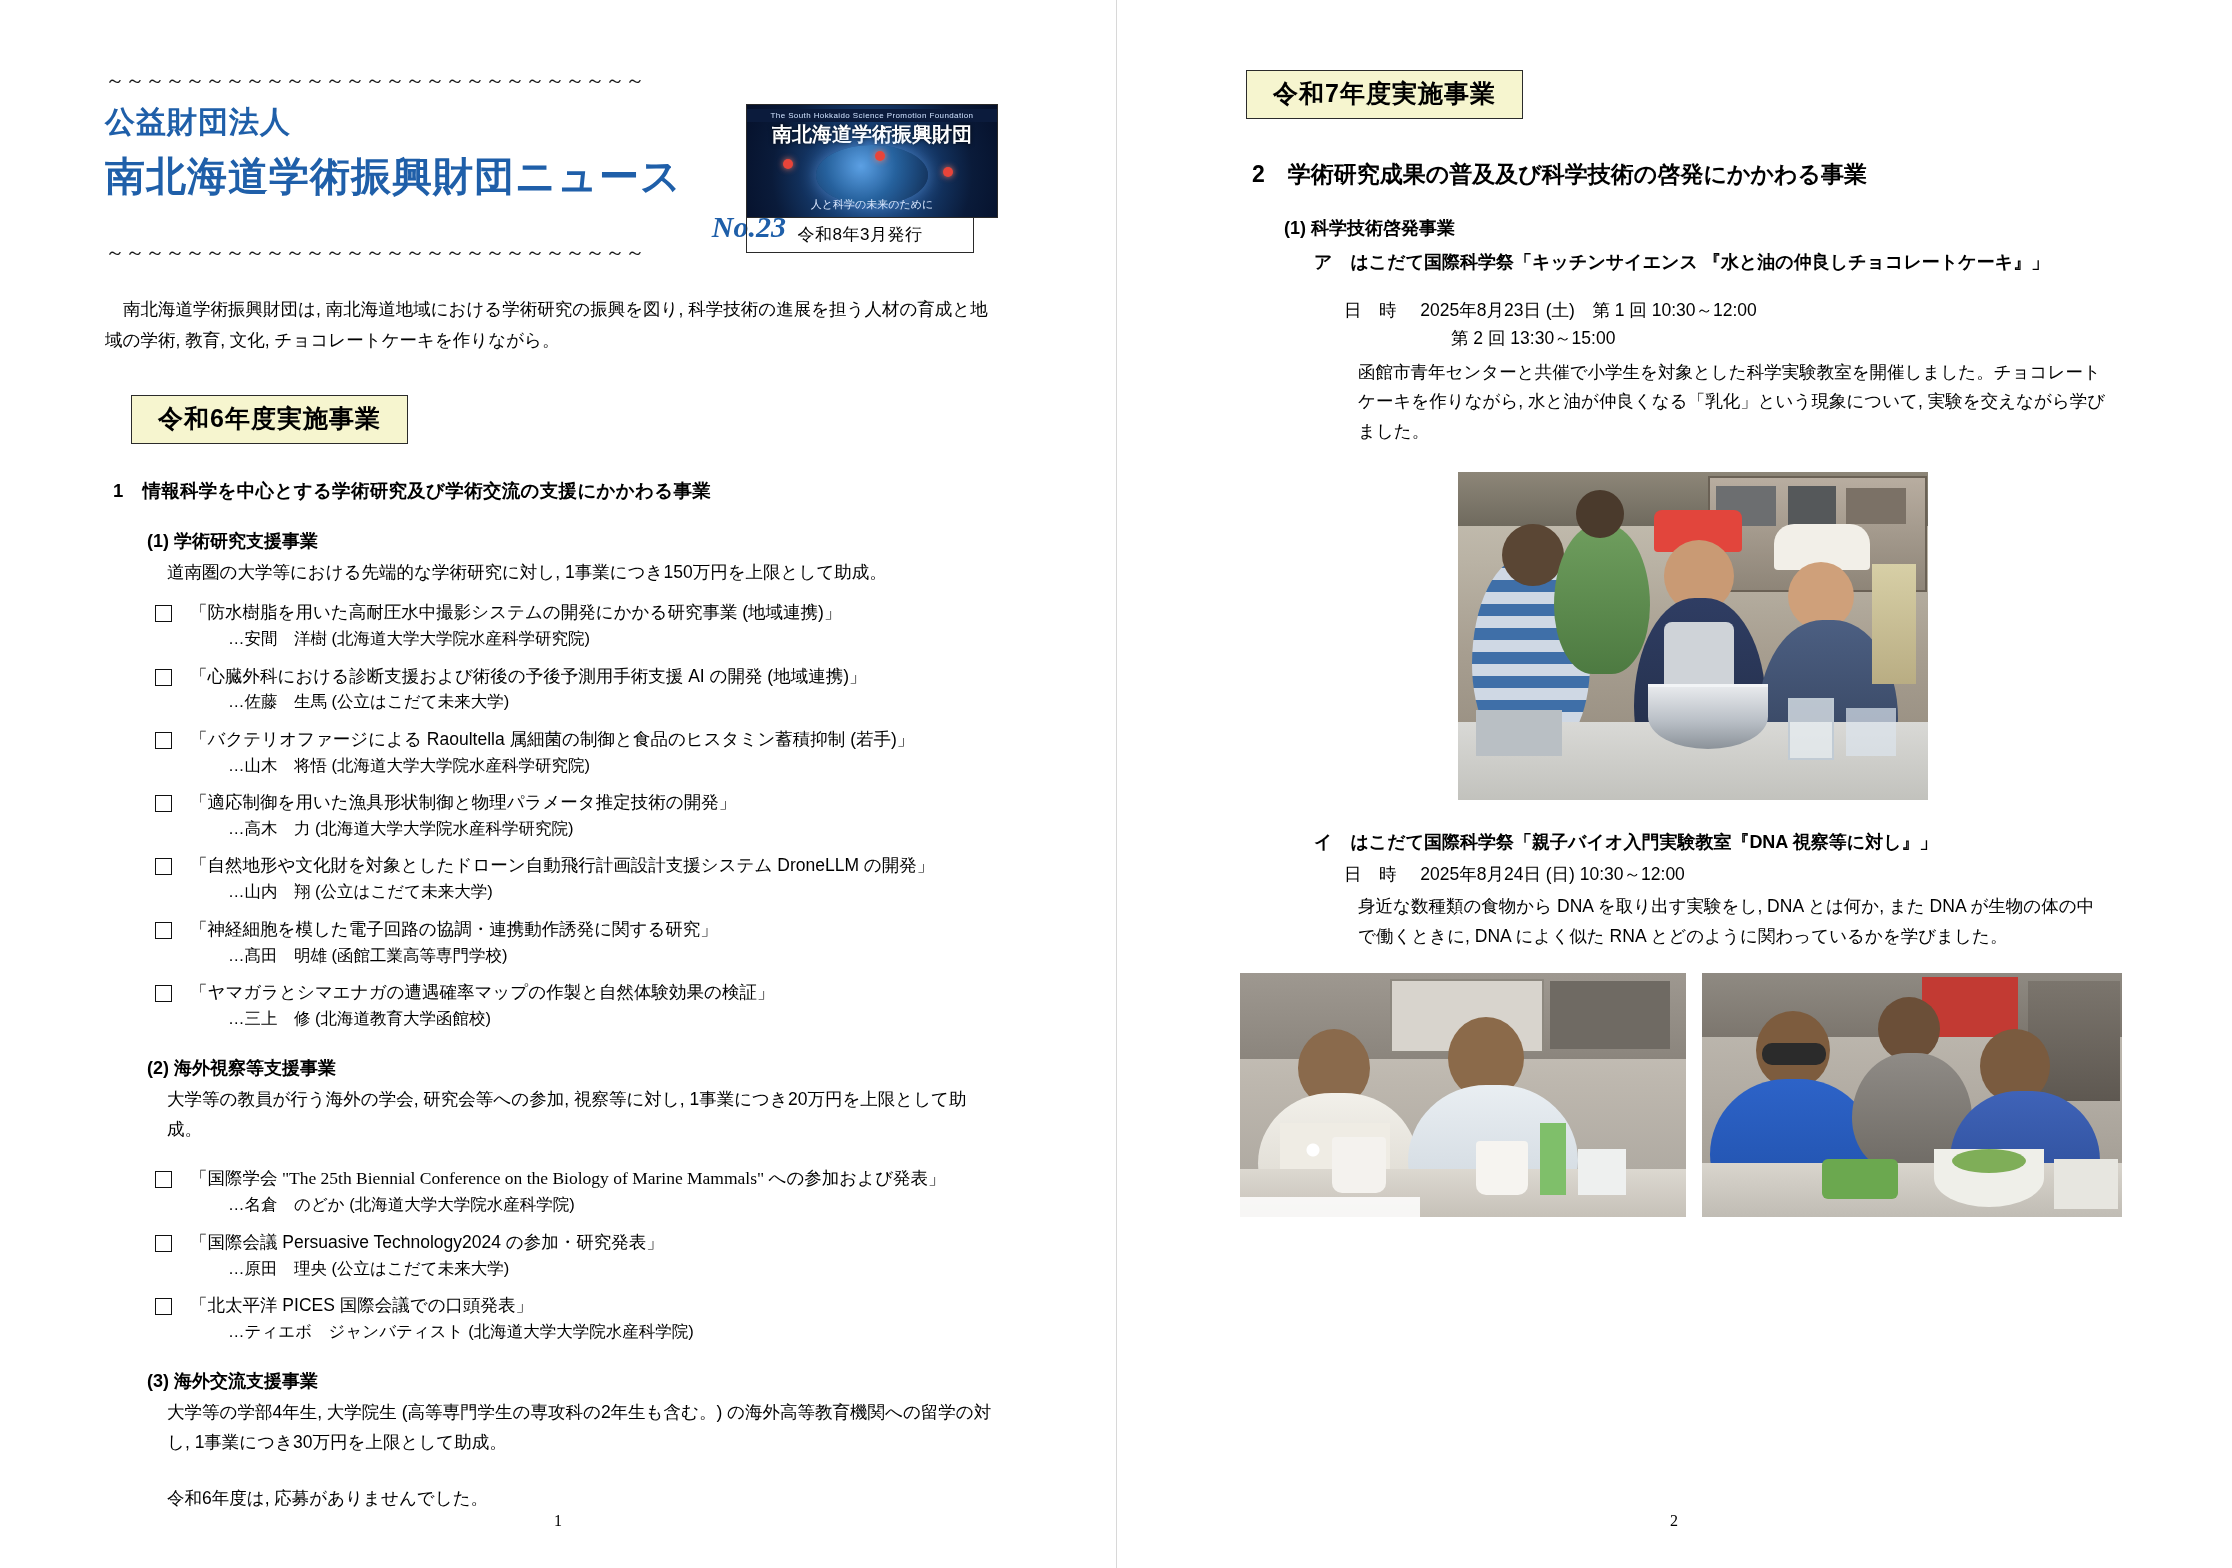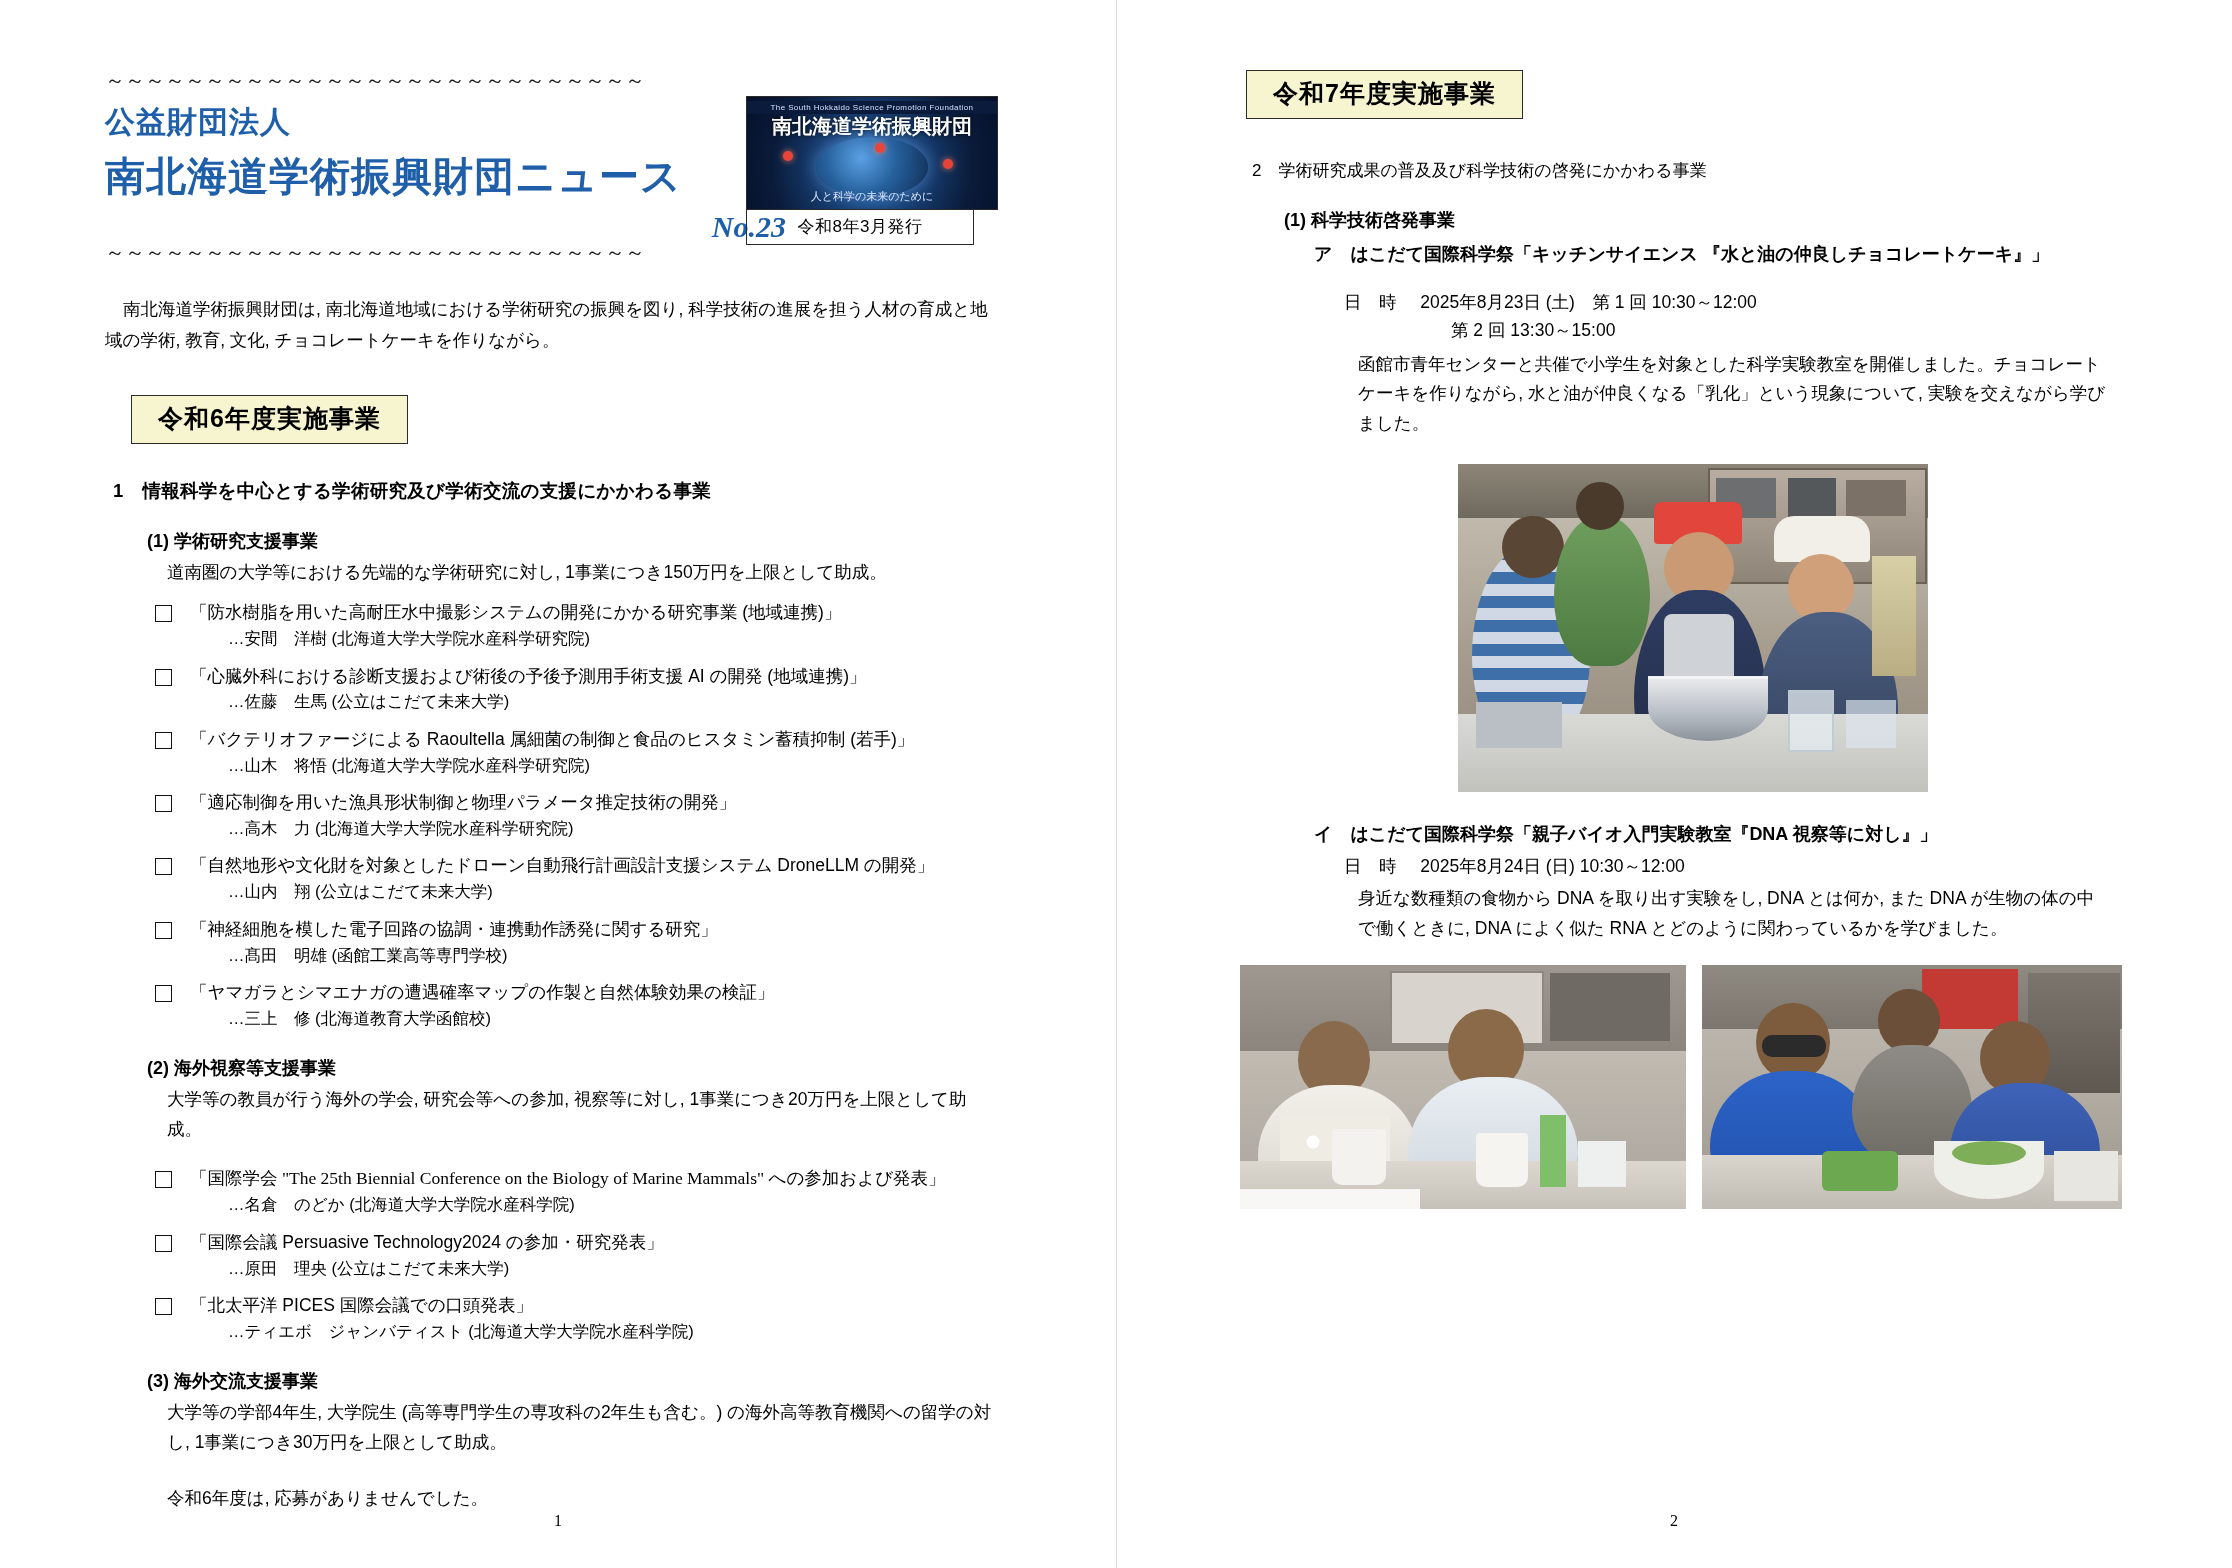--- a/index.html
+++ b/index.html
@@ -76,21 +76,21 @@
     font-weight: bold;
     font-size: 30px;
     color: #1f5fa9;
     text-align: right;
     padding-right: 210px;
     padding-top: 6px;
   }
   .logo-box {
     position: absolute;
     right: 0px;
-    top: 4px;
+    top: 12px;
     width: 250px;
   }
   .logo-img {
     position: relative;
     width: 250px;
     height: 112px;
     border: 1px solid #2a2a2a;
     background:
       radial-gradient(circle at 50% 62%, #2e6fb7 0%, #173f73 36%, #0a1b3a 70%, #05102a 100%);
     overflow: hidden;
@@ -239,22 +239,22 @@
     bottom: 38px;
     left: 0;
     width: 100%;
     text-align: center;
     font-family: "Liberation Serif", serif;
     font-size: 16px;
   }
   
   .r-h-num {
     font-family: "Liberation Sans", sans-serif;
-    font-size: 17px;
-    font-weight: normal;
+    font-size: 23px;
+    font-weight: bold;
     margin-top: 40px;
     margin-left: 16px;
   }
   .r-h-sub {
     font-family: "Liberation Sans", sans-serif;
     font-size: 18px;
     font-weight: bold;
     margin-top: 26px;
     margin-left: 48px;
   }

